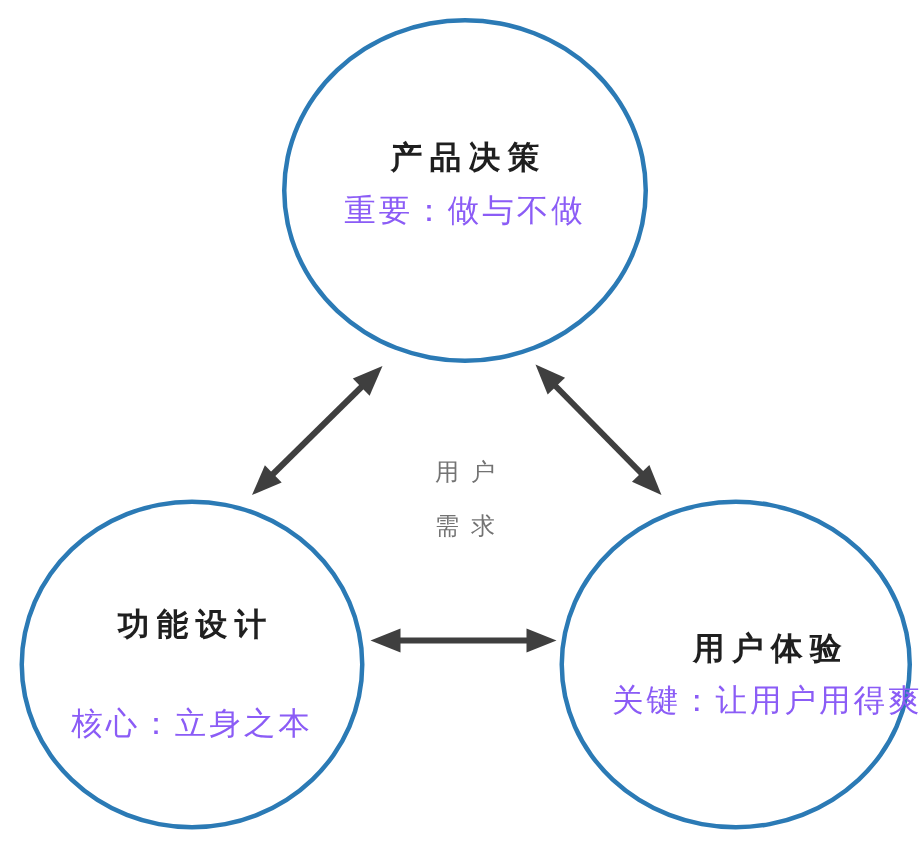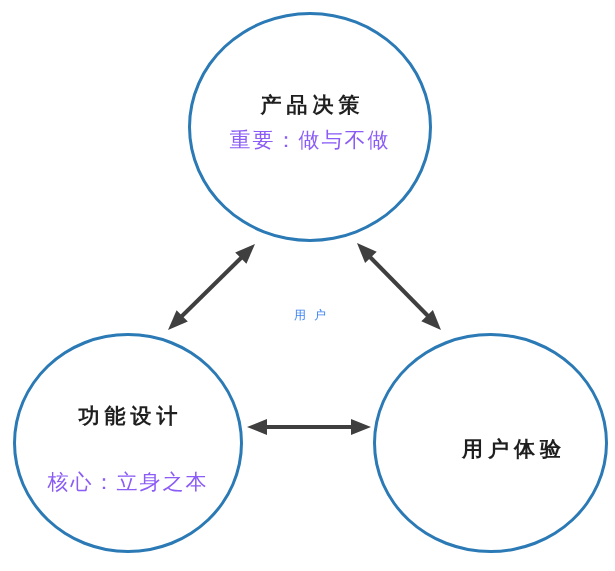--- a/index.html
+++ b/index.html
@@ -67,25 +67,25 @@
     white-space: nowrap;
     color: #8b5cf6;
   }
   .center-label {
     position: absolute;
     left: 310px;
     top: 297px;
     transform: translateX(-50%);
     text-align: center;
     font-family: "DejaVu Sans", "Liberation Sans", sans-serif;
-    font-size: 12px;
+    font-size: 16px;
     line-height: 36px;
     letter-spacing: 8px;
     text-indent: 8px;
-    color: #3b82f6;
+    color: #737373;
     white-space: nowrap;
   }
 </style>
 </head>
 <body>
 
 <div class="stage">
 
   <svg class="arrows" viewBox="0 0 615 571" xmlns="http://www.w3.org/2000/svg">
 
@@ -118,20 +118,22 @@
   <div class="node node-left">
     <div class="node-content">
       <div class="node-title">功能设计</div>
       <div class="node-subtitle">核心：立身之本</div>
     </div>
   </div>
 
   <div class="node node-right">
     <div class="node-content">
       <div class="node-title">用户体验</div>
+      <div class="node-subtitle">关键：让用户用得爽</div>
     </div>
   </div>
 
   <div class="center-label">
     <div>用户</div>
+    <div>需求</div>
   </div>
 
 </div>
 
 </body></html>

